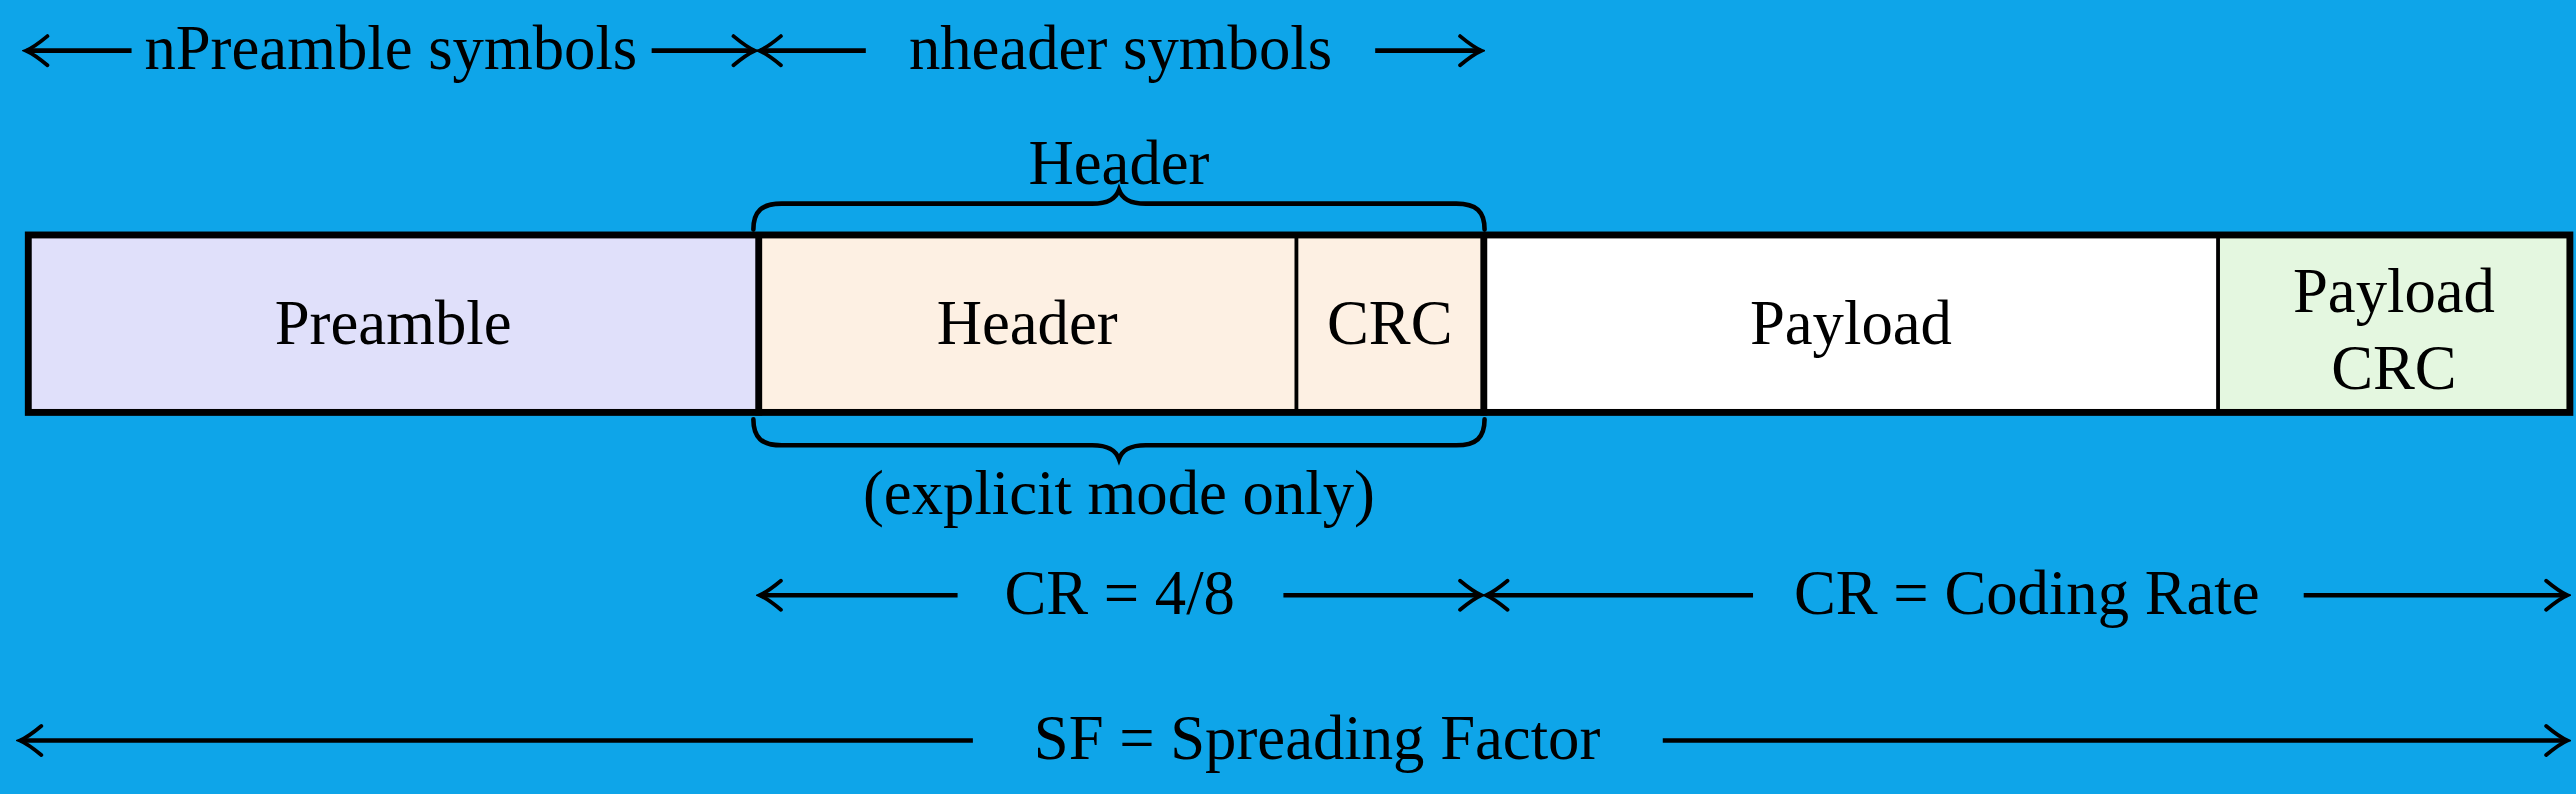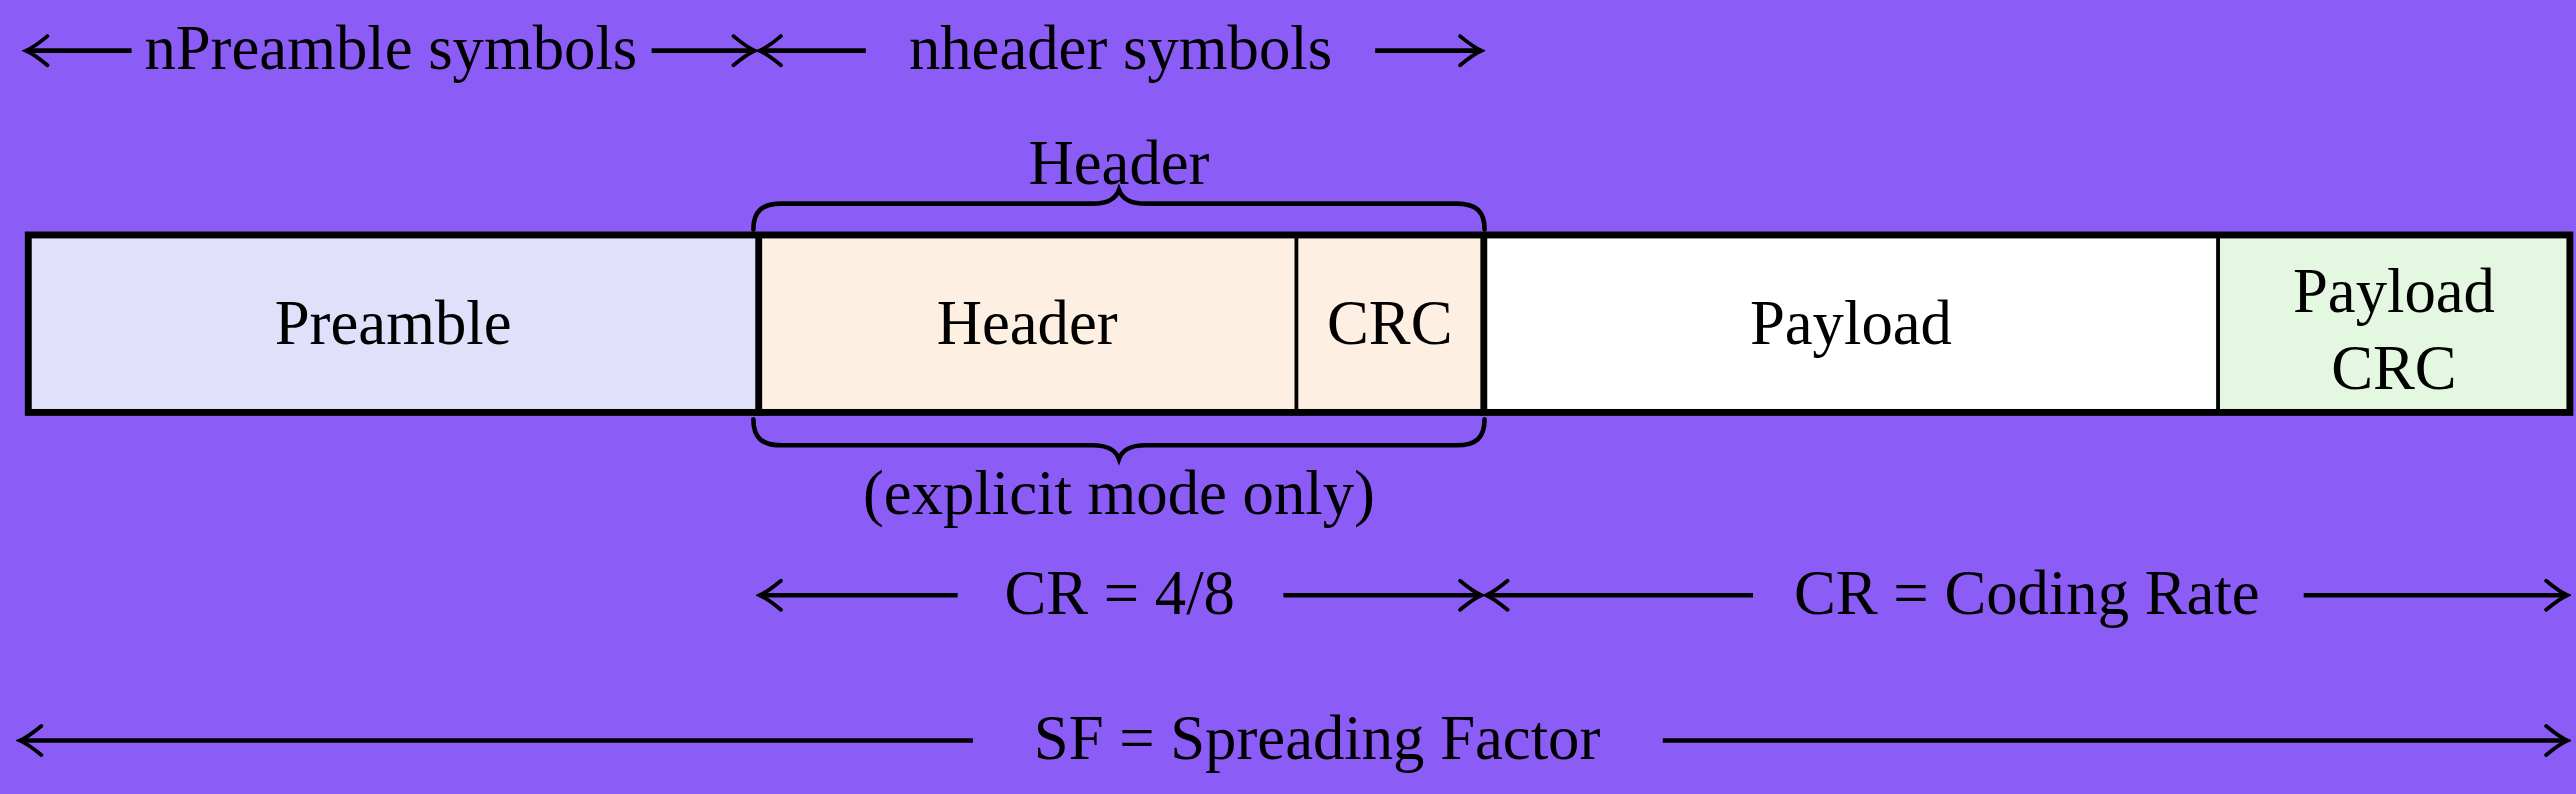--- a/index.html
+++ b/index.html
@@ -1,16 +1,16 @@
 <!DOCTYPE html>
 <html style="font-size:12.2px"><head>
 <meta charset="utf-8">
 <style>
   html, body { margin: 0; padding: 0; background: #ffffff; }
-  .stage { position: relative; width: 2576px; height: 795px; background: #8b5cf6; }
+  .stage { position: relative; width: 2576px; height: 795px; background: #0ea5e9; }
   svg { display: block; }
   text {
     font-family: "Liberation Serif", "DejaVu Serif", serif;
     font-size: 82px;
     fill: #000000;
     text-anchor: middle;
   }
   .arrow-line { stroke: #000000; stroke-width: 6; fill: none; }
   .brace { stroke: #000000; stroke-width: 6; fill: none; stroke-linecap: round; }
   .outer-border { stroke: #000000; stroke-width: 9; fill: none; }

